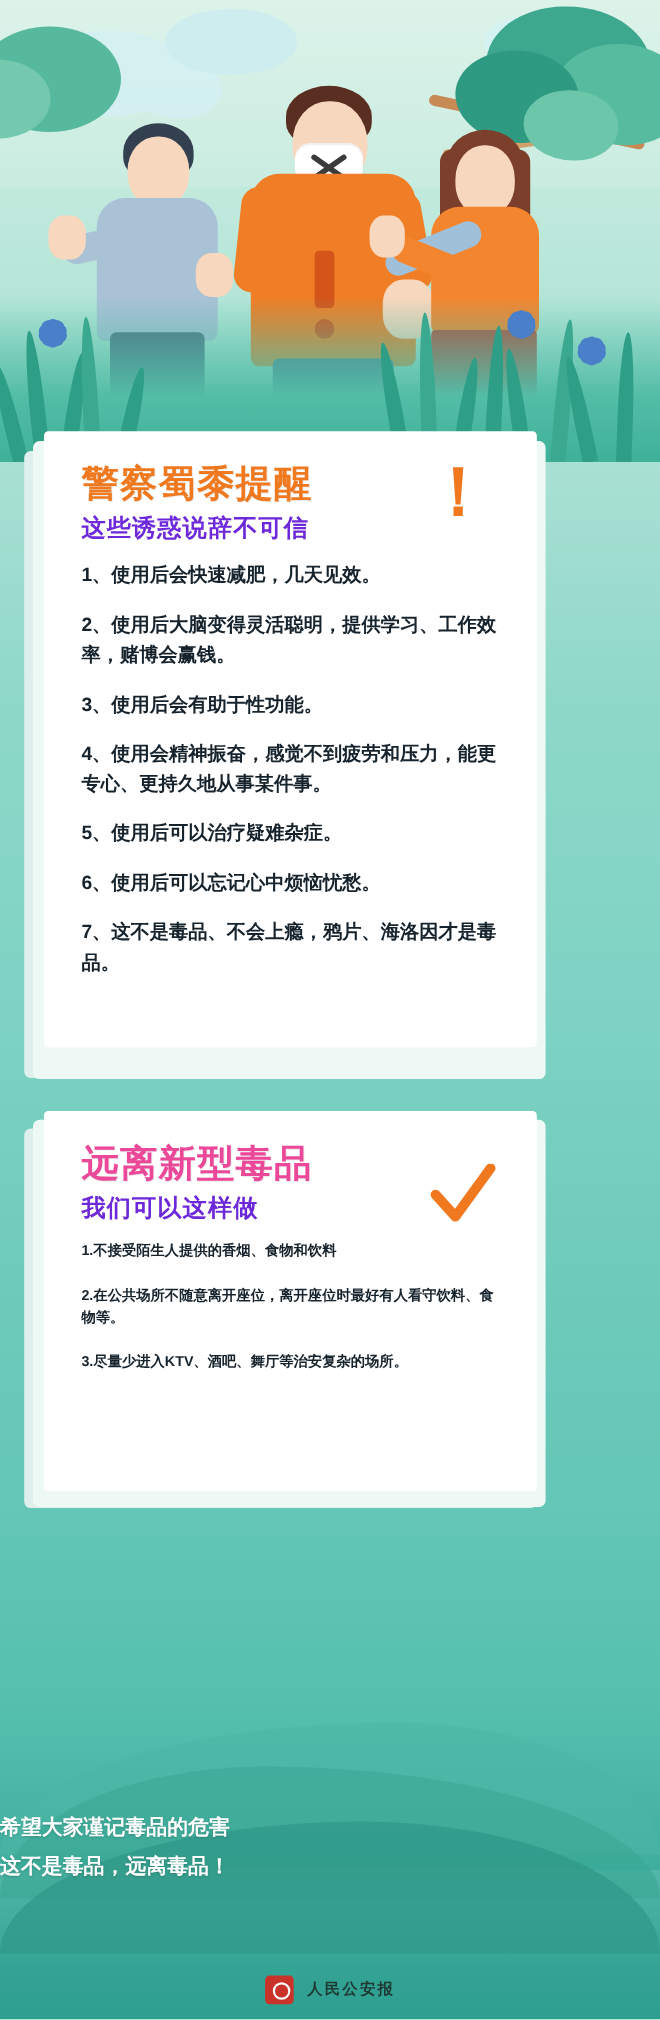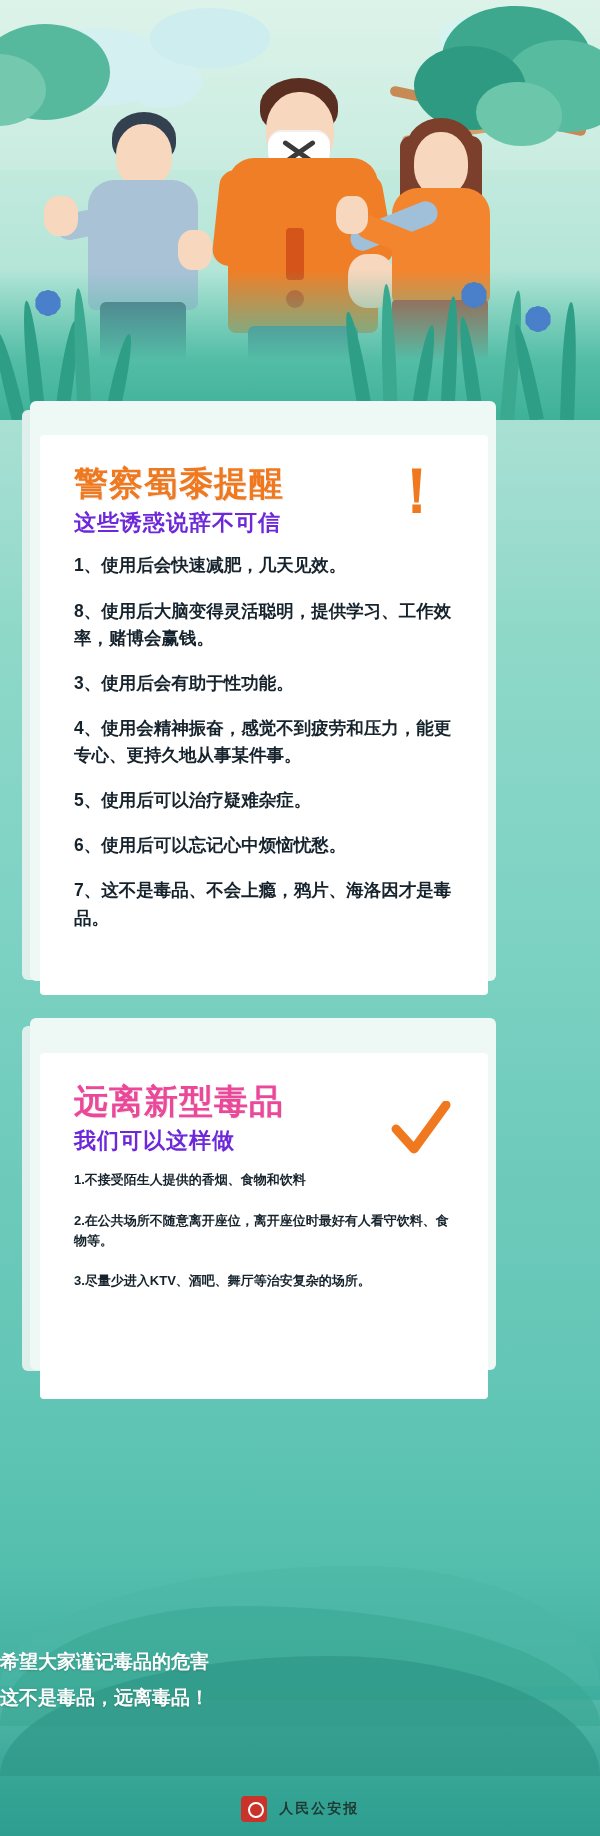--- a/index.html
+++ b/index.html
@@ -152,21 +152,20 @@
   .p-right .hairside2 { position:absolute; width:22px; height:72px; left:88px; top:18px; background:#7b3f2c; border-radius:14px; }
   .p-right .body { width:98px; height:116px; left:20px; top:70px; background:#f4852f; }
   .p-right .legs { width:96px; height:120px; left:20px; top:182px; background:#b44b3a; border-radius:4px 4px 10px 10px; }
   .p-right .arm.a1 { width:92px; height:24px; left:-24px; top:96px; background:#9fc0d8; transform:rotate(-22deg); }
   .p-right .arm.a2 { width:92px; height:24px; left:-18px; top:110px; background:#f4852f; transform:rotate(22deg); }
   .p-right .hand.h1 { width:32px; height:38px; left:-36px; top:78px; }
   .paper {
     position: relative;
     background: #ffffff;
     border-radius: 4px;
-    margin-top: 43px;
   }
 
   .card1 {
     position: absolute;
     left: 22px; top: 392px;
     width: 466px; height: 595px;
   }
   .card2 {
     position: absolute;
     left: 22px; top: 1010px;
@@ -383,21 +382,21 @@
     <div class="sheet-back2"></div>
     <div class="sheet paper">
       <div class="card-inner">
         <div class="title-row">
           <h1 class="title-main">警察蜀黍提醒</h1>
           <h2 class="title-sub">这些诱惑说辞不可信</h2>
           <div class="bang">！</div>
         </div>
         <div class="list">
           <p>1、使用后会快速减肥，几天见效。</p>
-          <p>8、使用后大脑变得灵活聪明，提供学习、工作效率，赌博会赢钱。</p>
+          <p>2、使用后大脑变得灵活聪明，提供学习、工作效率，赌博会赢钱。</p>
           <p>3、使用后会有助于性功能。</p>
           <p>4、使用会精神振奋，感觉不到疲劳和压力，能更专心、更持久地从事某件事。</p>
           <p>5、使用后可以治疗疑难杂症。</p>
           <p>6、使用后可以忘记心中烦恼忧愁。</p>
           <p>7、这不是毒品、不会上瘾，鸦片、海洛因才是毒品。</p>
         </div>
       </div>
     </div>
   </div>
 

